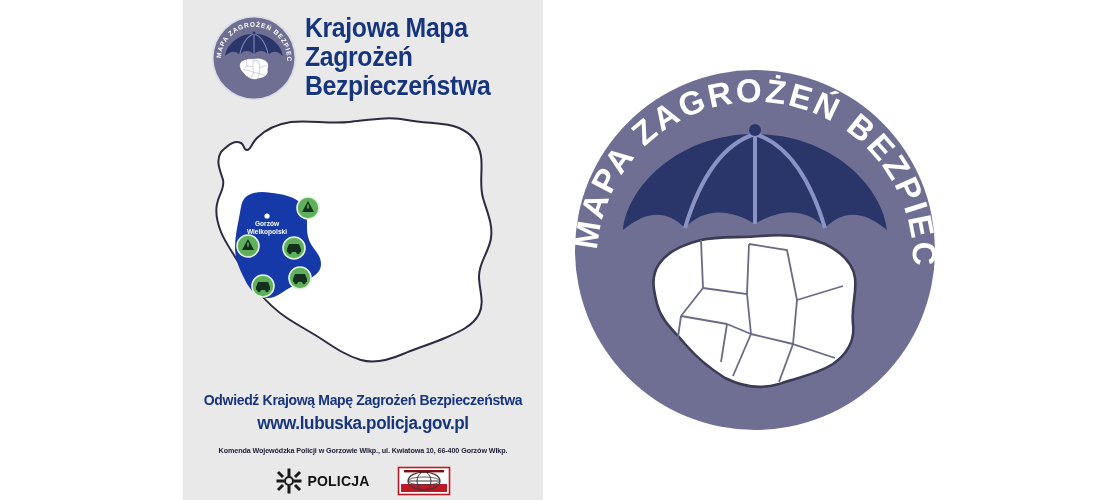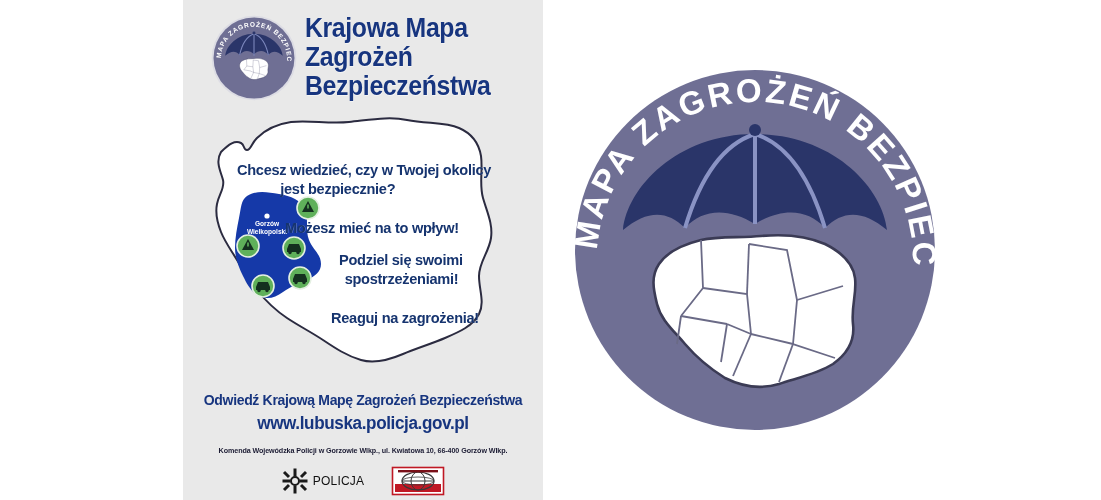--- a/index.html
+++ b/index.html
@@ -134,22 +134,22 @@
   }
   .footer-logo { display:flex; align-items:center; gap:5px; }
   .mswia-text {
     font-size: 7.2px;
     line-height: 8.6px;
     color: #222;
     font-weight: normal;
     white-space: nowrap;
   }
   .policja-text {
-    font-size: 12px;
-    font-weight: normal;
+    font-size: 14px;
+    font-weight: bold;
     color: #111;
     letter-spacing: 0.2px;
   }
 
   
   #big-logo {
     position: absolute;
     left: 553px; top: 48px;
     width: 404px; height: 404px;
   }
@@ -269,32 +269,20 @@
         </g>
         <g>
           <circle cx="72" cy="186" r="11" fill="#5fb05a" stroke="#e4f0e2" stroke-width="1.6"></circle>
           <path d="M65,187 L67,182 L77,182 L79,187 L79,190 L65,190 Z" fill="#14301f"></path>
           <circle cx="68" cy="190.6" r="1.7" fill="#14301f"></circle>
           <circle cx="76" cy="190.6" r="1.7" fill="#14301f"></circle>
         </g>
       </svg>
     </div>
 
-    <div id="poster-messages">
-      <div class="msg m1">
-        <i>Chcesz wiedzieć, czy w Twojej okolicy</i>
-        <i class="l2">jest bezpiecznie?</i>
-      </div>
-      <div class="msg m2">Możesz mieć na to wpływ!</div>
-      <div class="msg m3">
-        <span>Podziel się swoimi</span>
-        <span class="l2">spostrzeżeniami!</span>
-      </div>
-      <div class="msg m4">Reaguj na zagrożenia!</div>
-    </div>
 
     <div id="poster-cta">Odwiedź Krajową Mapę Zagrożeń Bezpieczeństwa</div>
     <div id="poster-url">www.lubuska.policja.gov.pl</div>
     <div id="poster-address">Komenda Wojewódzka Policji w Gorzowie Wlkp., ul. Kwiatowa 10, 66-400 Gorzów Wlkp.</div>
 
     <div id="poster-footer">
 
 
       <div class="footer-logo">
         <svg width="26" height="26" viewBox="0 0 26 26">

